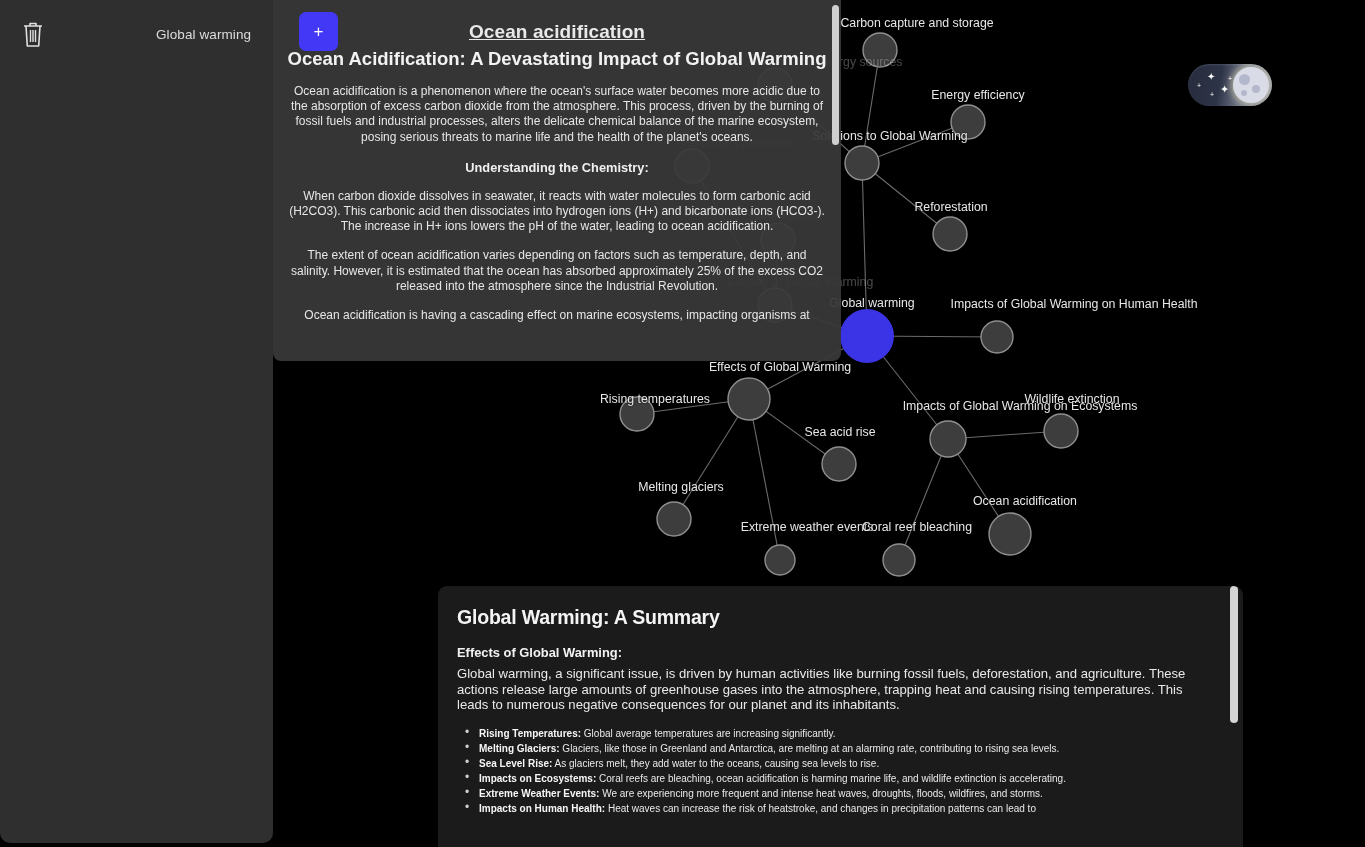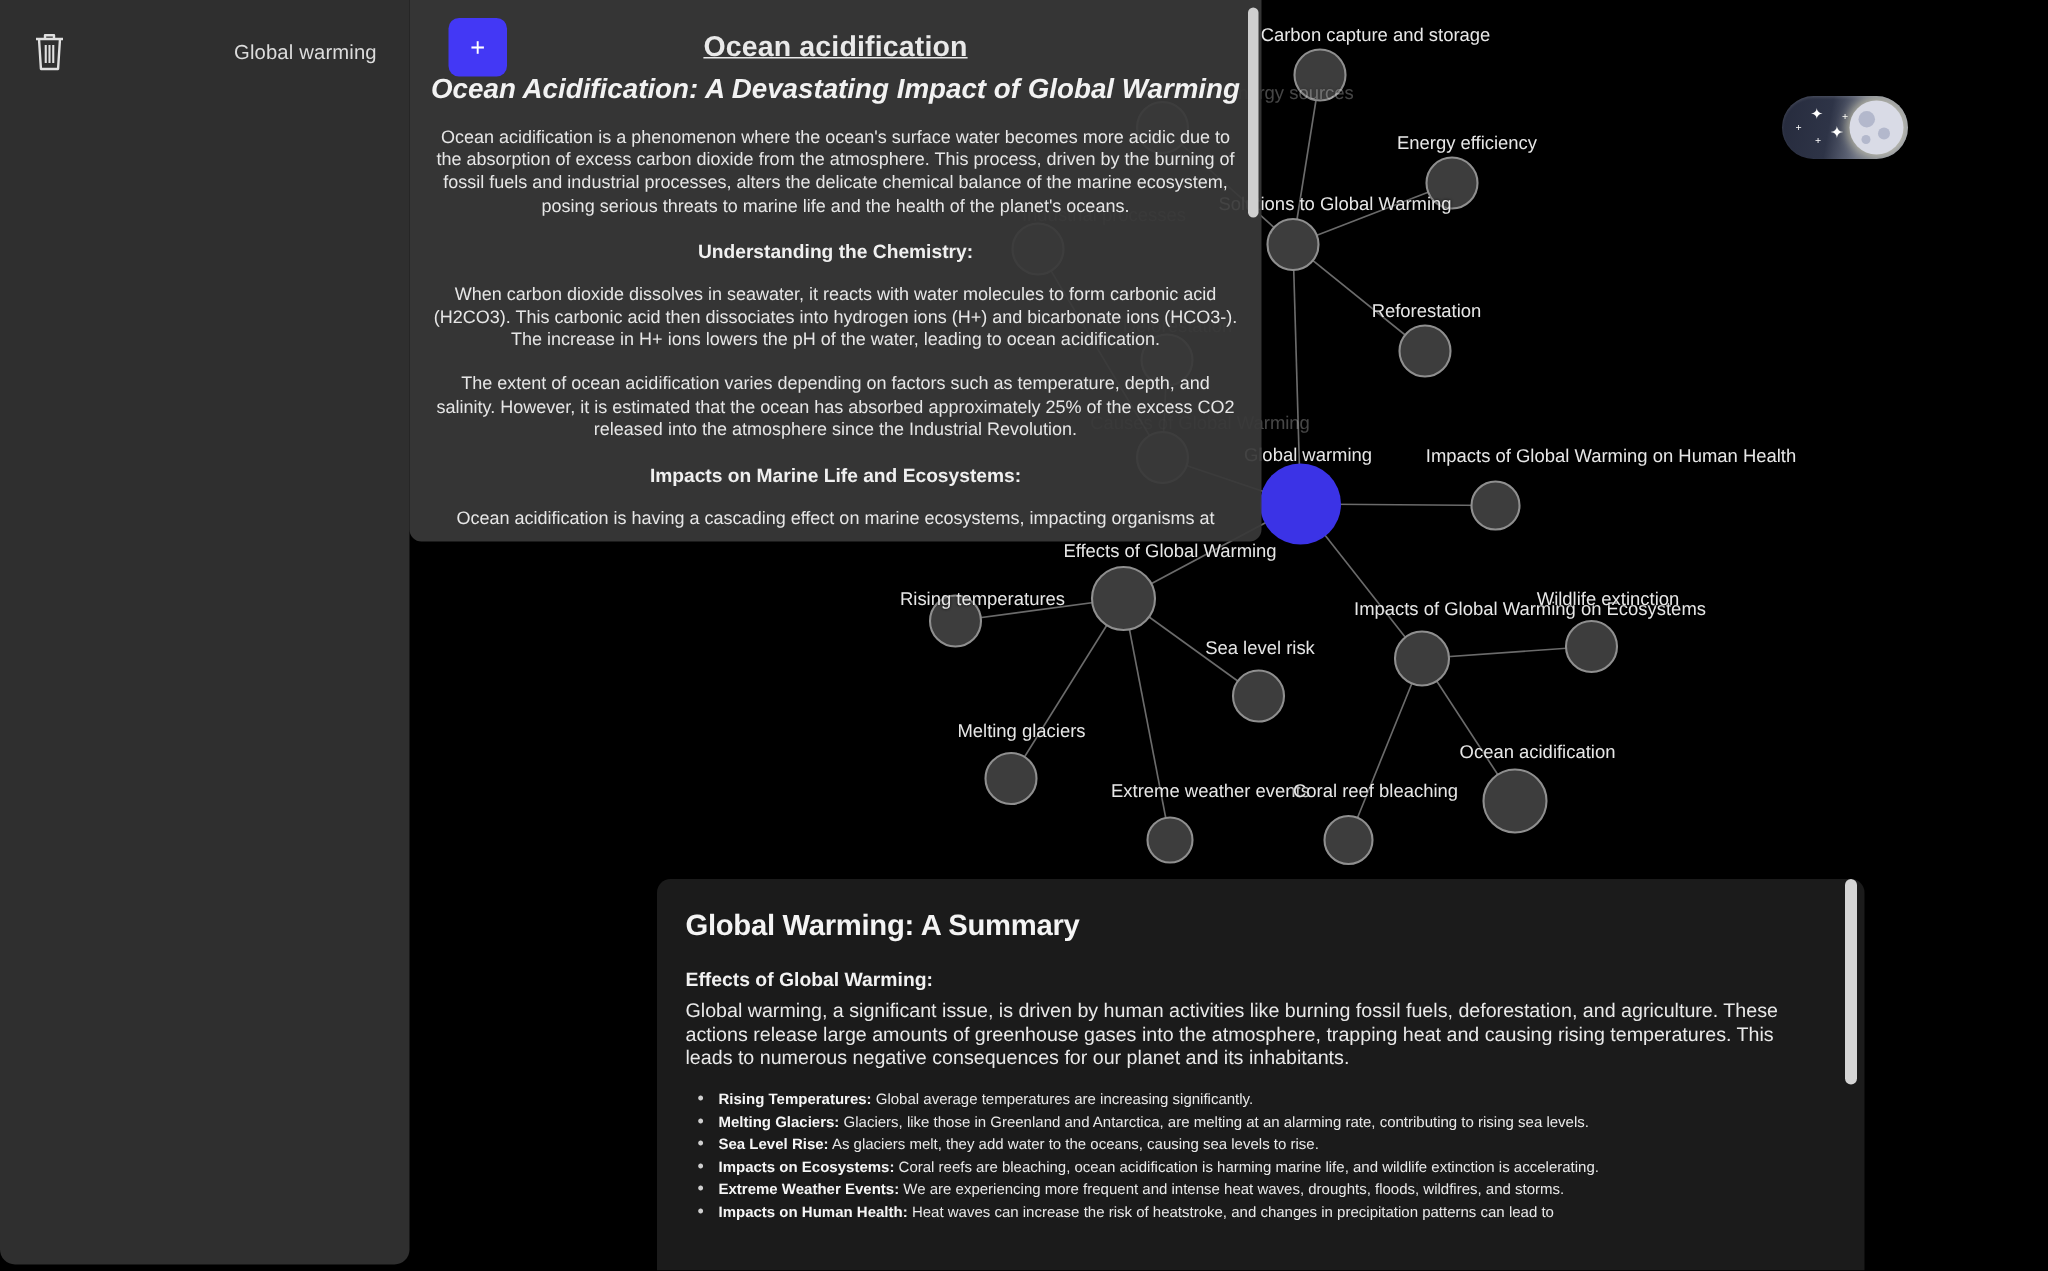--- a/index.html
+++ b/index.html
@@ -103,21 +103,20 @@
     text-decoration: underline;
     color: #e9e9e9;
     margin: 13px 0 2px 0;
     letter-spacing: .1px;
   }
   #popup-h1 {
     text-align: center;
     font-size: 18.5px; font-weight: bold;
     color: #f2f2f2;
     margin: 5px 0 0 0;
-    font-style: italic;
   }
   .popup-p {
     text-align: center;
     font-size: 12px;
     line-height: 15.2px;
     color: #e6e6e6;
     margin: 14px 2px 0 2px;
   }
   .popup-h3 {
     text-align: center;
@@ -227,21 +226,21 @@
         <div class="node-label" style="left: 463px; top: 136px; opacity: 0.3;">Industrial processes</div>
         <div class="node-label" style="left: 678px; top: 200px;">Reforestation</div>
         <div class="node-label" style="left: 512px; top: 210px; opacity: 0.3;">Deforestation</div>
         <div class="node-label" style="left: 527px; top: 275px; opacity: 0.3;">Causes of Global Warming</div>
         <div class="node-label" style="left: 599px; top: 296px;">Global warming</div>
         <div class="node-label" style="left: 801px; top: 297px;">Impacts of Global Warming on Human Health</div>
         <div class="node-label" style="left: 507px; top: 360px;">Effects of Global Warming</div>
         <div class="node-label" style="left: 382px; top: 392px;">Rising temperatures</div>
         <div class="node-label" style="left: 747px; top: 399px;">Impacts of Global Warming on Ecosystems</div>
         <div class="node-label" style="left: 799px; top: 392px;">Wildlife extinction</div>
-        <div class="node-label" style="left: 567px; top: 425px;">Sea level risk</div>
+        <div class="node-label" style="left: 567px; top: 425px;">Sea acid rise</div>
         <div class="node-label" style="left: 408px; top: 480px;">Melting glaciers</div>
         <div class="node-label" style="left: 752px; top: 494px;">Ocean acidification</div>
         <div class="node-label" style="left: 534px; top: 520px;">Extreme weather events</div>
         <div class="node-label" style="left: 644px; top: 520px;">Coral reef bleaching</div>
       </div>
   </div>
 
   <div id="theme-toggle">
     <span class="tstar s1">+</span>
     <span class="tstar s2">✦</span>
@@ -268,21 +267,20 @@
 
   <div id="detail-popup">
     <div id="popup-inner">
       <button id="add-button">+</button>
       <div id="popup-title">Ocean acidification</div>
       <div id="popup-h1">Ocean Acidification: A Devastating Impact of Global Warming</div>
       <p class="popup-p">Ocean acidification is a phenomenon where the ocean's surface water becomes more acidic due to the absorption of excess carbon dioxide from the atmosphere. This process, driven by the burning of fossil fuels and industrial processes, alters the delicate chemical balance of the marine ecosystem, posing serious threats to marine life and the health of the planet's oceans.</p>
       <div class="popup-h3">Understanding the Chemistry:</div>
       <p class="popup-p">When carbon dioxide dissolves in seawater, it reacts with water molecules to form carbonic acid (H2CO3). This carbonic acid then dissociates into hydrogen ions (H+) and bicarbonate ions (HCO3-). The increase in H+ ions lowers the pH of the water, leading to ocean acidification.</p>
       <p class="popup-p">The extent of ocean acidification varies depending on factors such as temperature, depth, and salinity. However, it is estimated that the ocean has absorbed approximately 25% of the excess CO2 released into the atmosphere since the Industrial Revolution.</p>
-      <div class="popup-h3">Impacts on Marine Life and Ecosystems:</div>
       <p class="popup-p">Ocean acidification is having a cascading effect on marine ecosystems, impacting organisms at</p>
     </div>
     <div id="popup-scrollbar"></div>
   </div>
 
   <div id="summary-panel">
     <div id="summary-inner">
       <div id="summary-title">Global Warming: A Summary</div>
       <div id="summary-sub">Effects of Global Warming:</div>
       <div id="summary-intro">Global warming, a significant issue, is driven by human activities like burning fossil fuels, deforestation, and agriculture. These actions release large amounts of greenhouse gases into the atmosphere, trapping heat and causing rising temperatures. This leads to numerous negative consequences for our planet and its inhabitants.</div>

